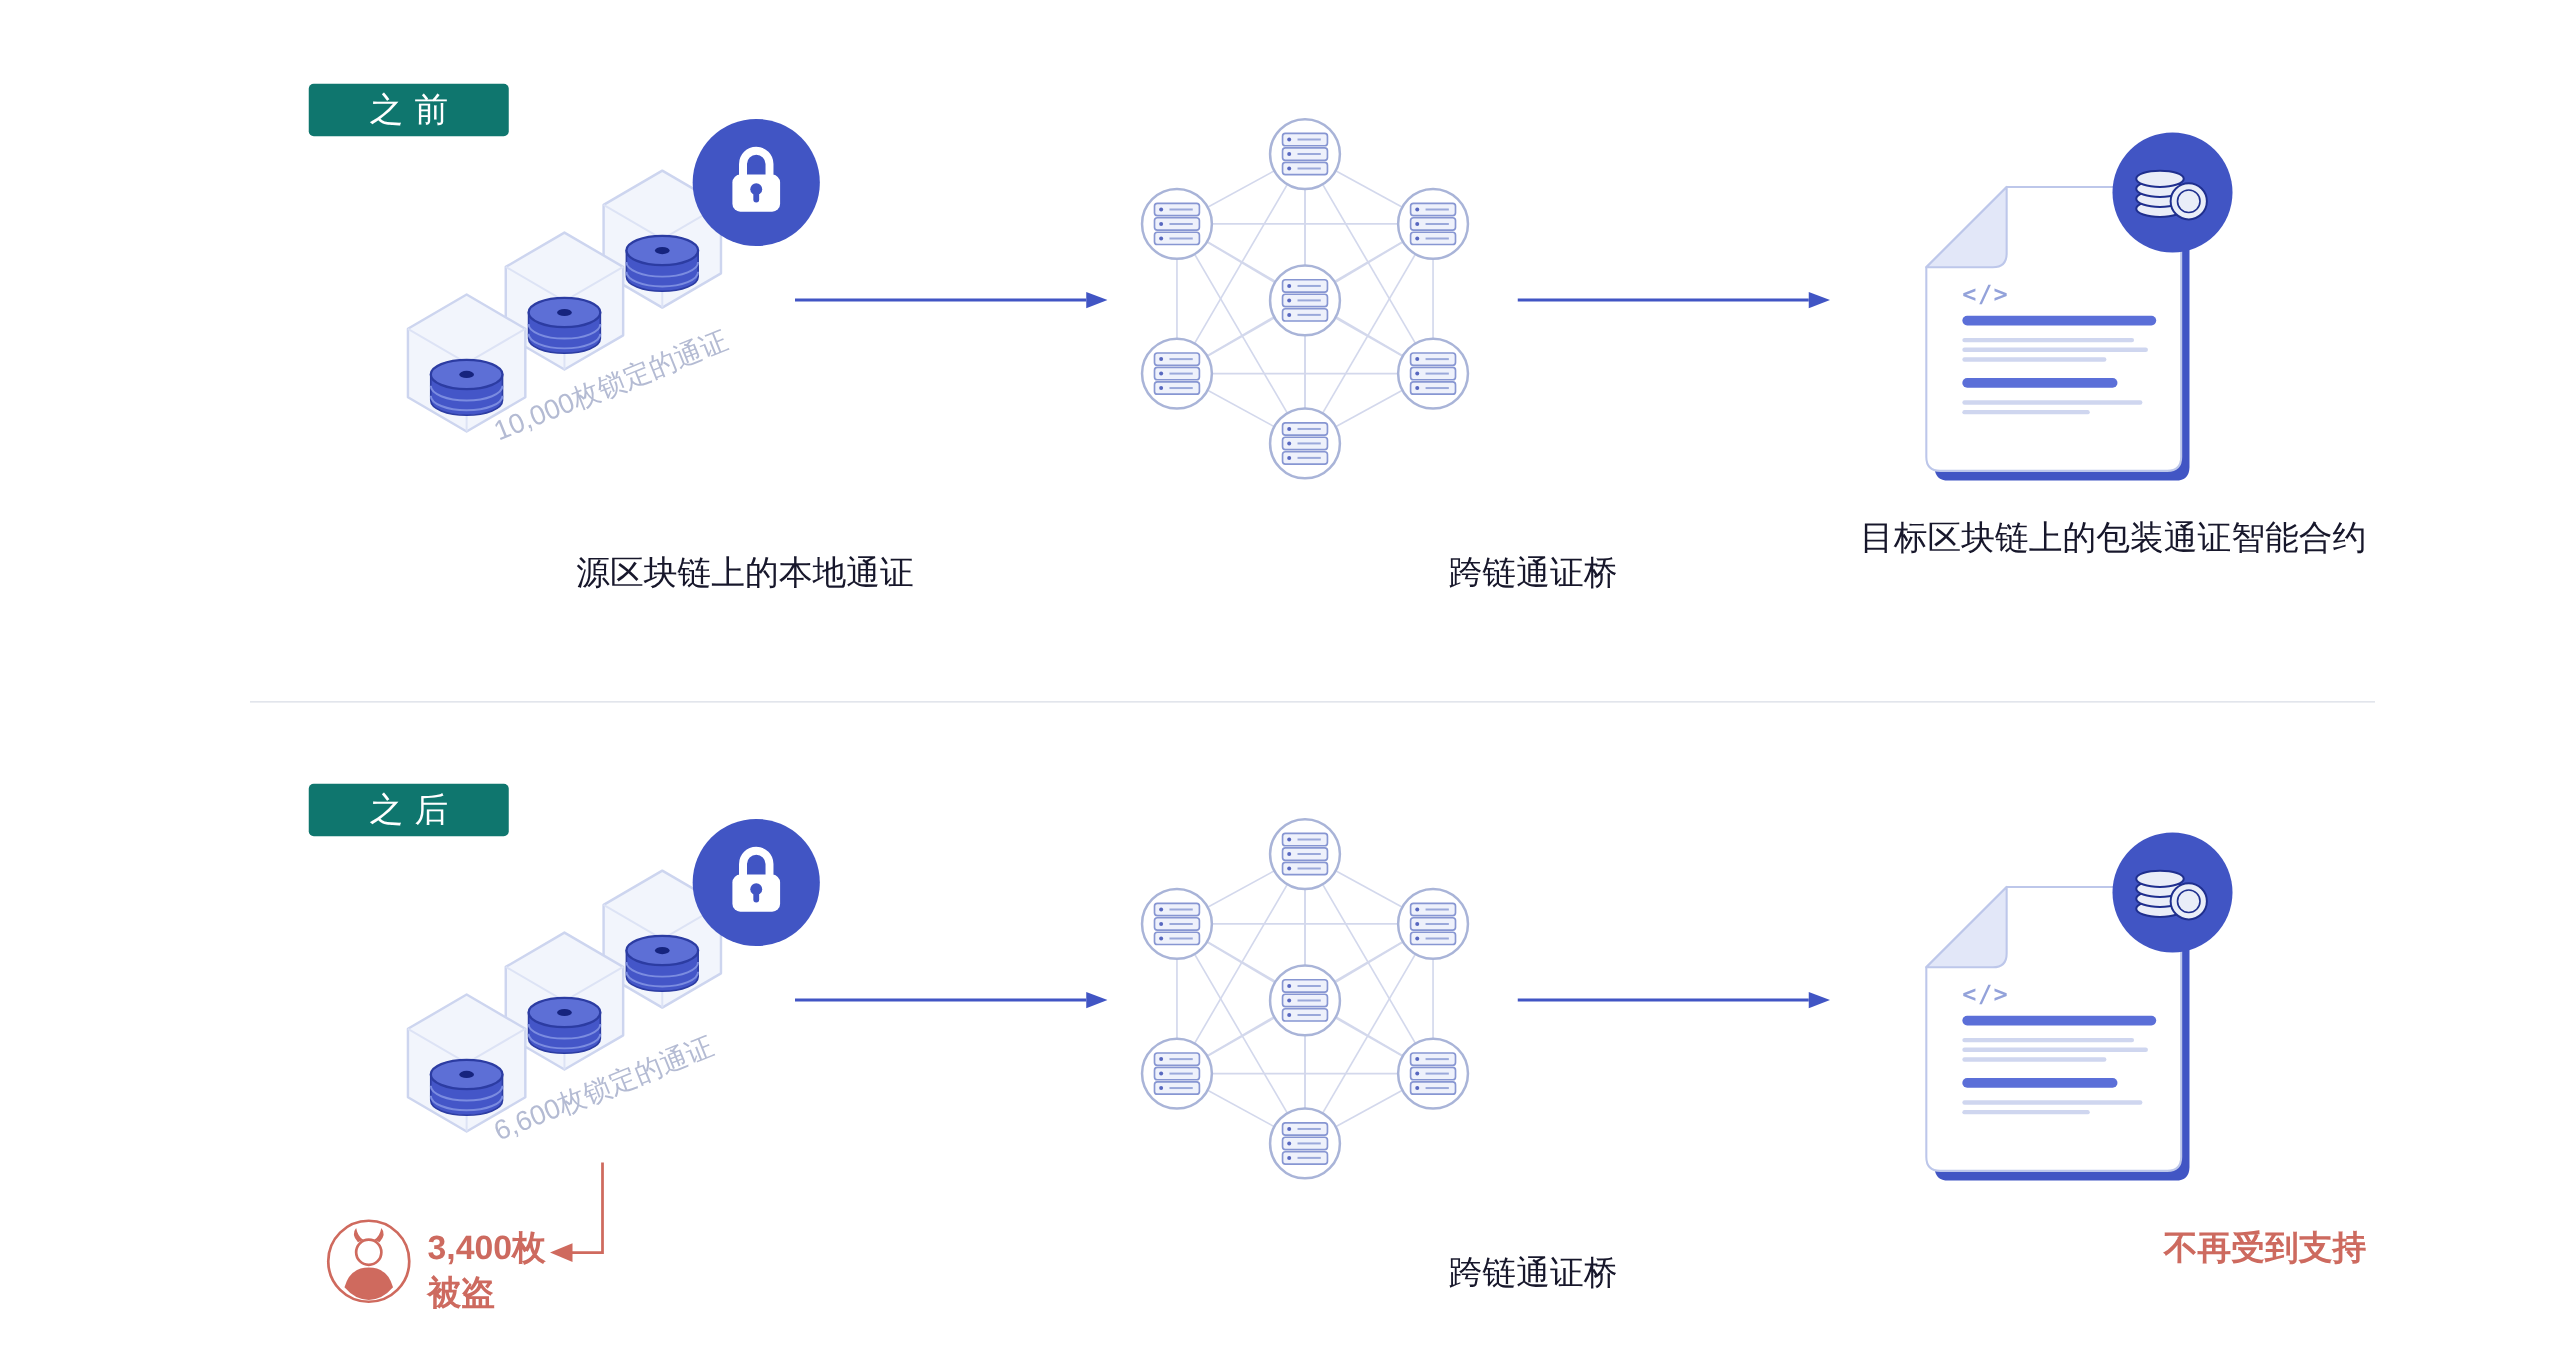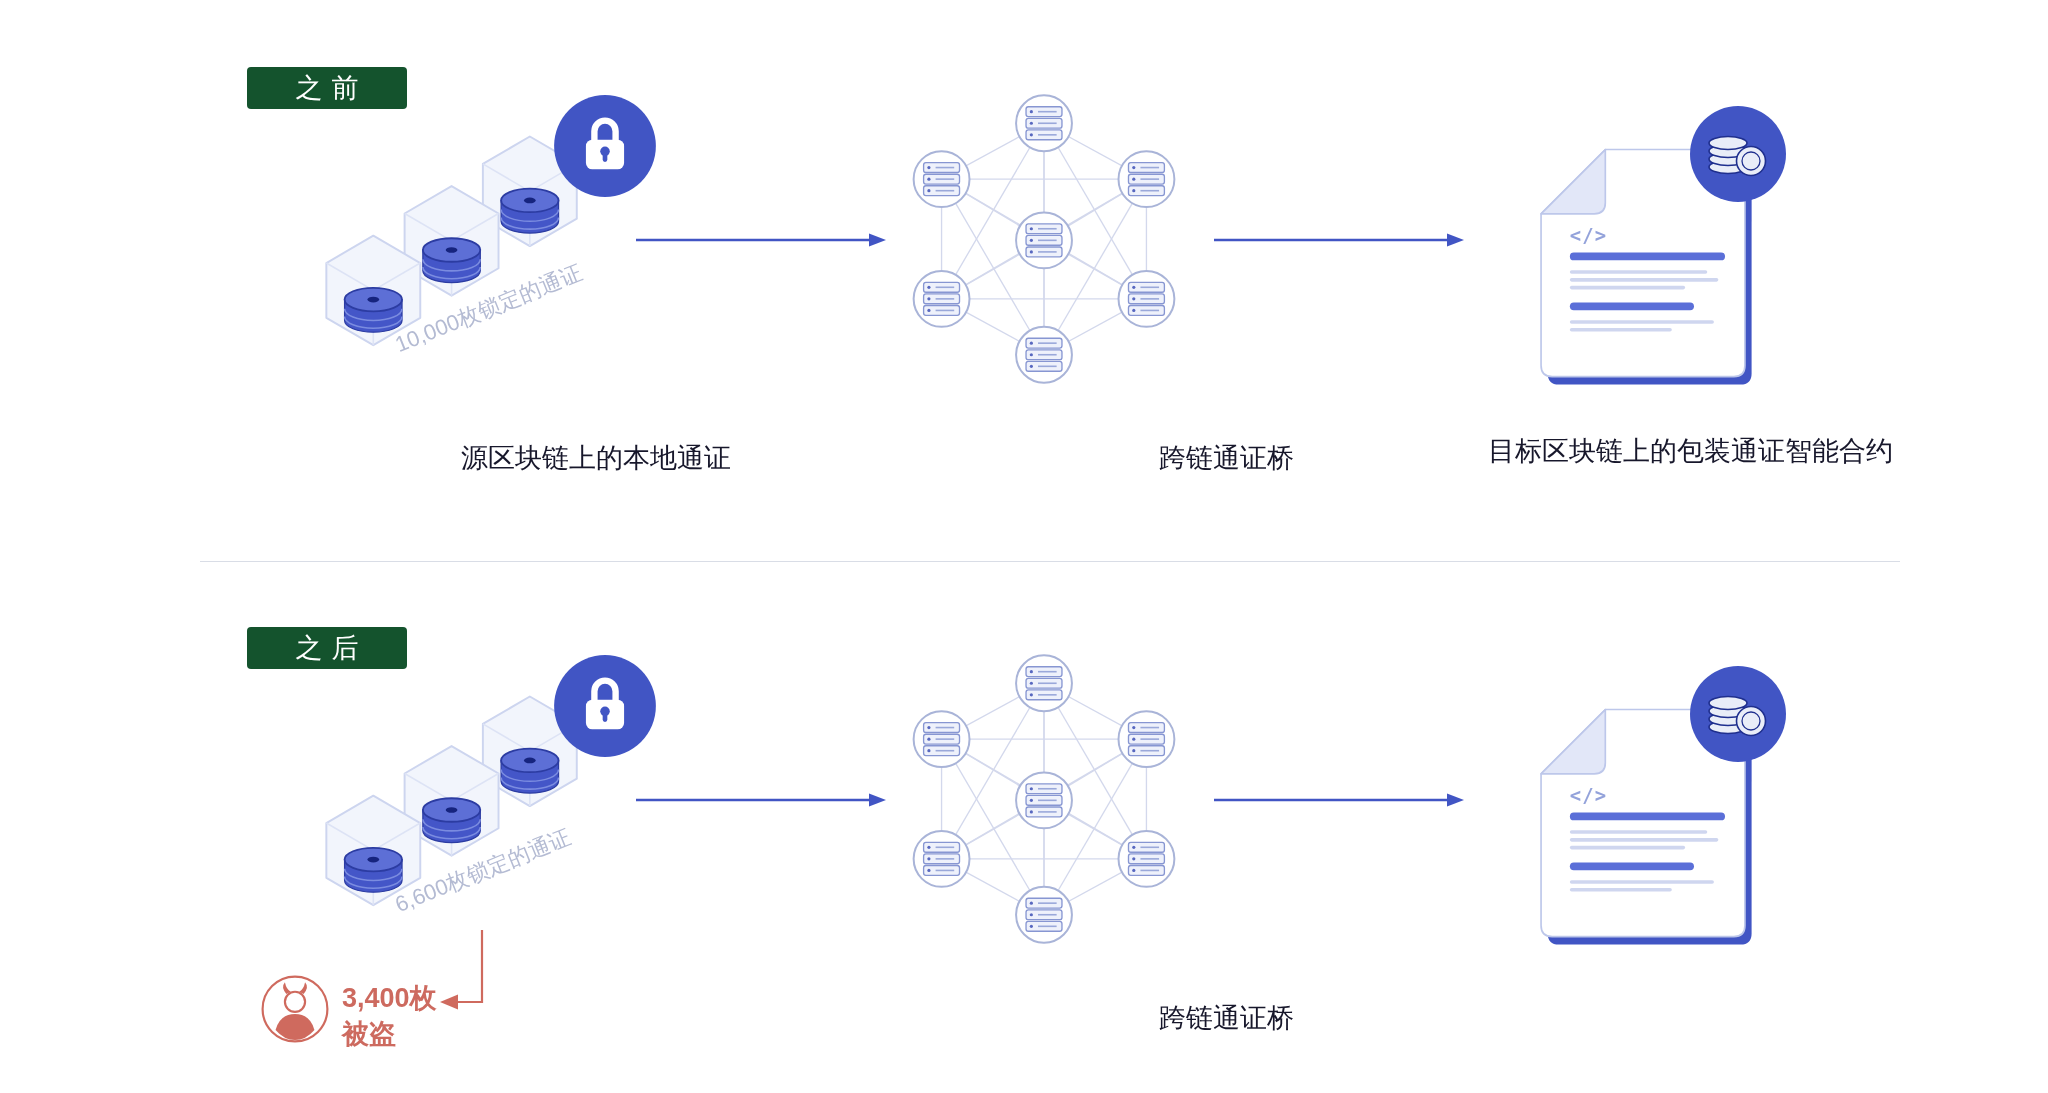--- a/index.html
+++ b/index.html
@@ -2,21 +2,21 @@
 <html><head>
 <meta charset="utf-8">
 <style>
   html,body { margin:0; padding:0; background:#ffffff; }
   .canvas {
     position:relative; width:2048px; height:1093px; background:#ffffff;
     font-family:"Liberation Sans", sans-serif; overflow:hidden;
   }
   .abs { position:absolute; }
   .badge {
-    position:absolute; width:160px; height:42px; background:#14532d; color:#ffffff;
+    position:absolute; width:160px; height:42px; background:#0f766e; color:#ffffff;
     font-size:27px; letter-spacing:9px; padding-left:9px; box-sizing:border-box;
     display:flex; align-items:center; justify-content:center; border-radius:4px;
   }
   .caption {
     position:absolute; width:500px; text-align:right; font-size:27px; color:#17172b;
     line-height:1.35;
   }
   .diag-label {
     position:absolute; color:#b4bbd3; font-size:22px; white-space:nowrap;
     transform:rotate(-22deg); transform-origin:0 100%;
@@ -188,21 +188,21 @@
       </svg>
 
     <svg class="abs" style="left:1532px; top:144px" width="222" height="246" viewBox="0 0 200 222">
         <use href="#g-doc"></use>
       </svg>
 
     <svg class="abs" style="left:1688px; top:104px" width="100" height="100" viewBox="0 0 100 100">
         <use href="#g-coins"></use>
       </svg>
 
-    <div class="caption" style="left:1393px; top:433px">目标区块链上的包装通证智能合约</div>
+    <div class="caption" style="left:1393px; top:412px">目标区块链上的包装通证智能合约</div>
   </section>
 
   <div class="divider" style="left:200px; top:561px; width:1700px"></div>
 
   <section>
     <div class="badge" style="left:247px; top:627px">之后</div>
 
     <svg class="abs" style="left:292px; top:660px" width="340" height="300" viewBox="0 0 260 230">
         <use href="#g-cubes"></use>
       </svg>
@@ -242,16 +242,17 @@
 
     <svg class="abs" style="left:1532px; top:704px" width="222" height="246" viewBox="0 0 200 222">
         <use href="#g-doc"></use>
       </svg>
 
     <svg class="abs" style="left:1688px; top:664px" width="100" height="100" viewBox="0 0 100 100">
         <use href="#g-coins"></use>
       </svg>
 
     <div class="caption red" style="left:1393px; top:980px">
+      <div>不再受到支持</div>
     </div>
   </section>
 
 </div>
 
 </body></html>

